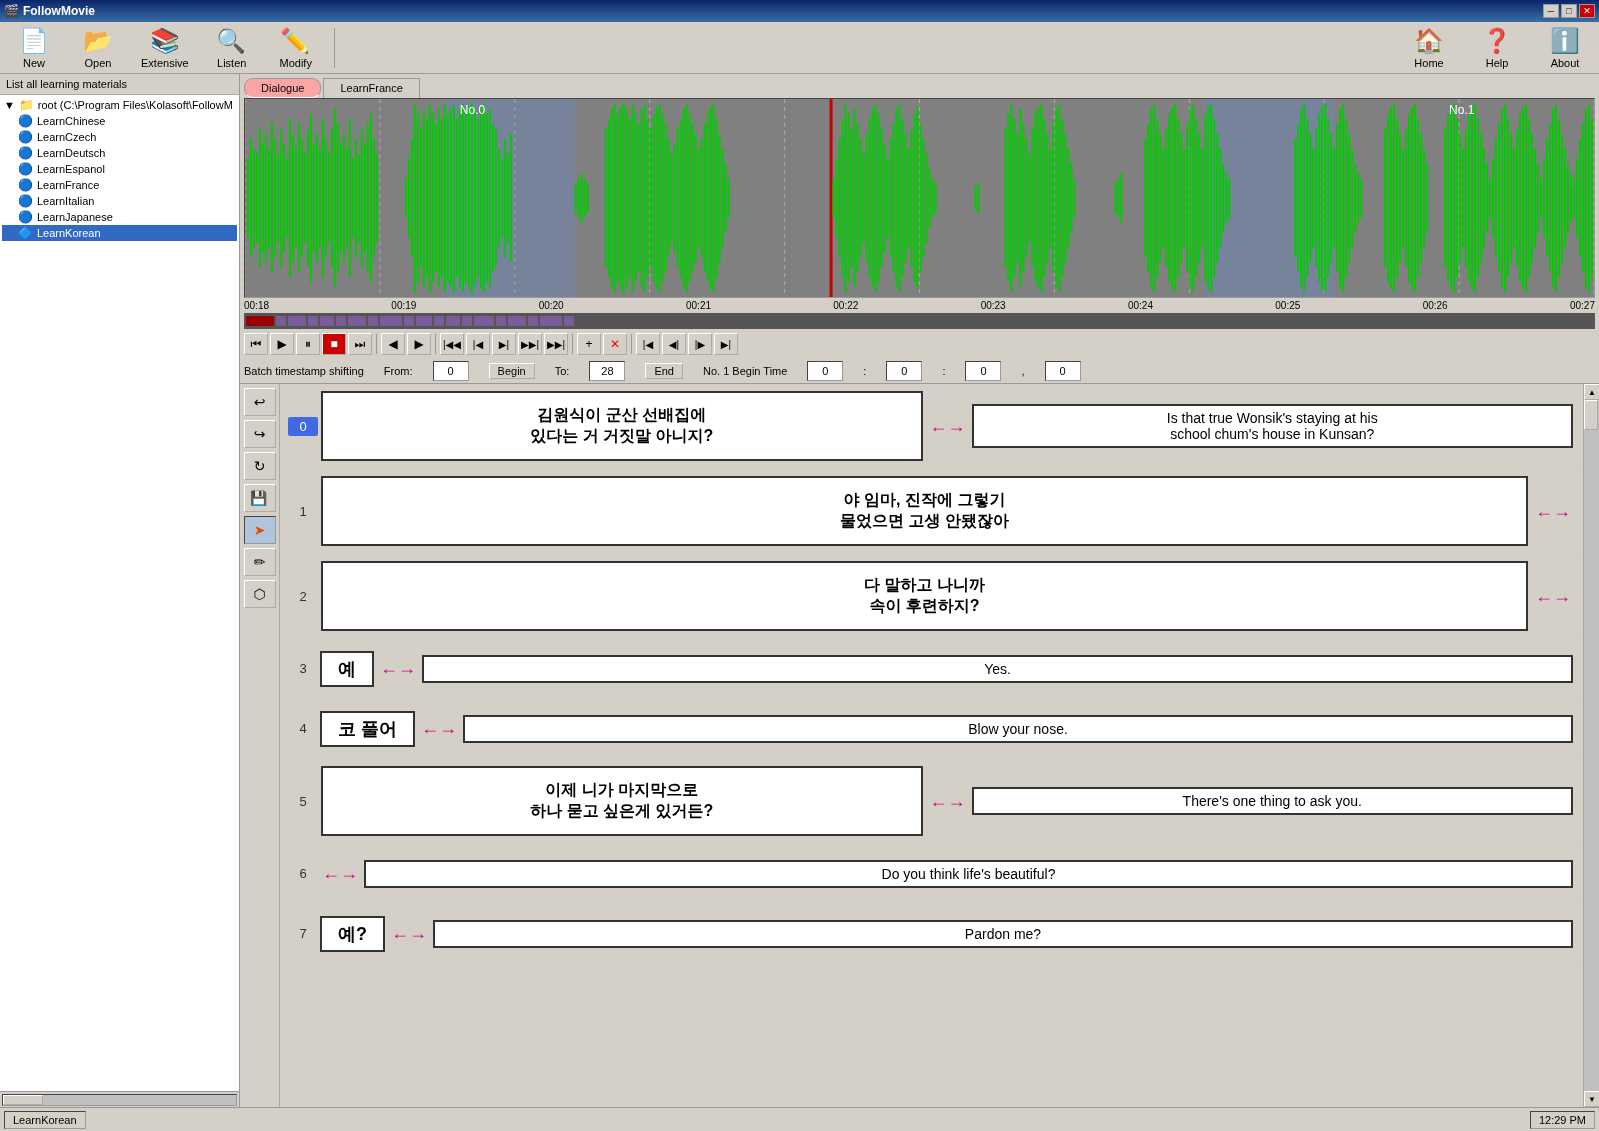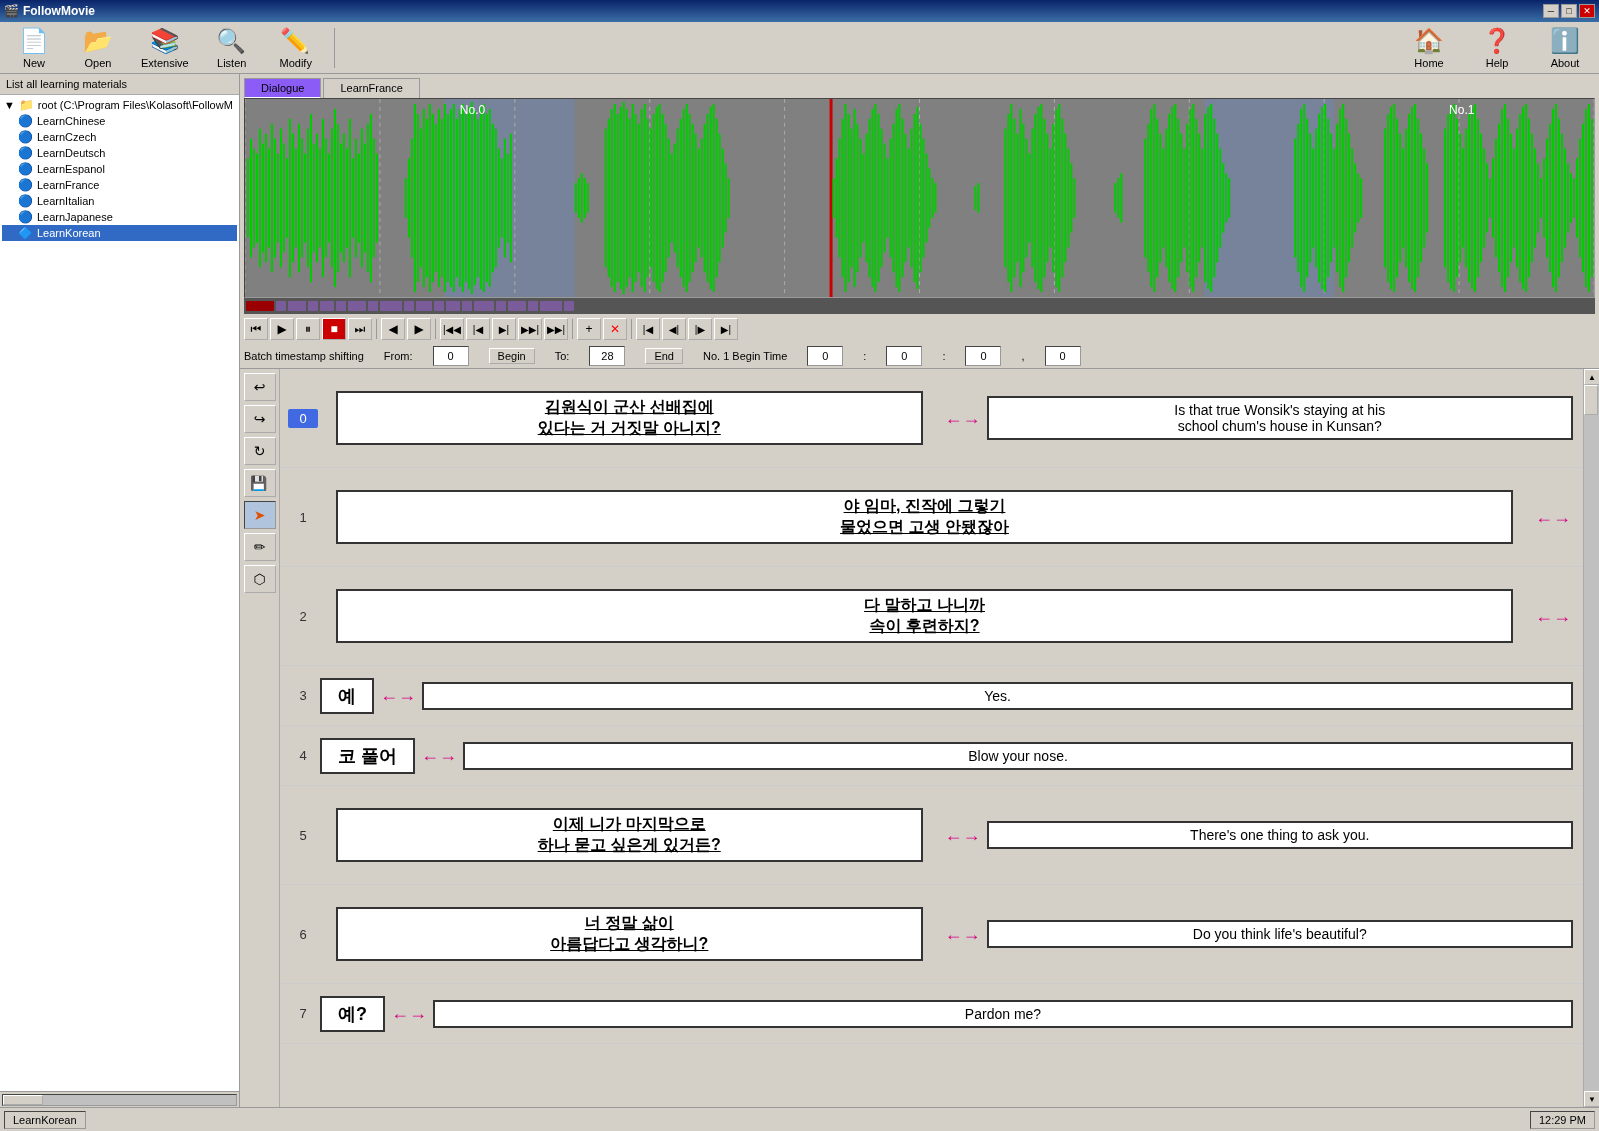--- a/index.html
+++ b/index.html
@@ -125,23 +125,24 @@
     }
     .tab {
       padding: 3px 16px;
       background: #d4d0c8;
       border: 1px solid #999;
       border-bottom: none;
       cursor: pointer;
       font-size: 11px;
     }
     .tab.active {
-      background: #8b5cf6;
+      background: #fca5a5;
       border-bottom: 1px solid white;
       z-index: 1;
+      border-radius: 9px;
     }
     
     
     .waveform-container {
       background: #808080;
       margin: 0 4px;
       height: 200px;
       position: relative;
       border: 1px inset #999;
       overflow: hidden;
@@ -237,25 +238,24 @@
       border-radius: 2px;
       padding: 2px 6px;
     }
     .korean-text {
       flex: 1;
       text-align: center;
       font-size: 16px;
       font-weight: bold;
       font-family: 'Malgun Gothic', '맑은 고딕', Arial, sans-serif;
       border: 2px solid #333;
-      padding: 4px 8px;
+      padding: 12px 8px;
       background: white;
-      margin: 18px;
+      margin: 3px;
       min-width: 220px;
-      text-decoration: underline;
     }
     .arrow-connector {
       color: #d40080;
       font-size: 18px;
       margin: 0 4px;
       flex-shrink: 0;
     }
     .english-text {
       flex: 1;
       text-align: center;
@@ -796,20 +796,32 @@
           <rect x="1341" y="10" width="2" height="180" fill="#00cc00"></rect>
           <rect x="1344" y="5" width="2" height="190" fill="#00cc00"></rect>
           <rect x="1347" y="20" width="2" height="160" fill="#00cc00"></rect>
         </g>
 
         <text x="215" y="15" font-size="12" fill="white" font-family="Arial">No.0</text>
         <text x="1205" y="15" font-size="12" fill="white" font-family="Arial">No.1</text>
       </svg>
     </div>
 
+    <div class="time-markers">
+      <span>00:18</span>
+      <span>00:19</span>
+      <span>00:20</span>
+      <span>00:21</span>
+      <span>00:22</span>
+      <span>00:23</span>
+      <span>00:24</span>
+      <span>00:25</span>
+      <span>00:26</span>
+      <span>00:27</span>
+    </div>
 
     <div class="minimap-bar">
       <div class="mini-segment active" style="width:28px"></div>
       <div class="mini-segment" style="width:10px"></div>
       <div class="mini-segment" style="width:18px"></div>
       <div class="mini-segment" style="width:10px"></div>
       <div class="mini-segment" style="width:14px"></div>
       <div class="mini-segment" style="width:10px"></div>
       <div class="mini-segment" style="width:18px"></div>
       <div class="mini-segment" style="width:10px"></div>
@@ -917,22 +929,20 @@
           </div>
           <div class="dialogue-row">
             <div class="row-num">5</div>
             <div class="korean-text" style="white-space: pre-line;">이제 니가 마지막으로
 하나 묻고 싶은게 있거든?</div>
             <div class="arrow-connector">←→</div>
             <div class="english-text" style="white-space: pre-line;">There's one thing to ask you.</div>
           </div>
           <div class="dialogue-row">
             <div class="row-num">6</div>
-            <div class="korean-text" style="white-space: pre-line;">너 정말 삶이
-아름답다고 생각하니?</div>
             <div class="arrow-connector">←→</div>
             <div class="english-text" style="white-space: pre-line;">Do you think life's beautiful?</div>
           </div>
           <div class="dialogue-row">
             <div class="row-num">7</div>
             <div class="single-text" style="font-family: &quot;Malgun Gothic&quot;, &quot;맑은 고딕&quot;, Arial, sans-serif; font-size: 18px; font-weight: bold; border: 2px solid rgb(51, 51, 51); padding: 4px 16px; background: white; margin: 2px;">예?</div>
             <div class="arrow-connector">←→</div>
             <div class="english-text" style="white-space: pre-line;">Pardon me?</div>
           </div>
         </div>

